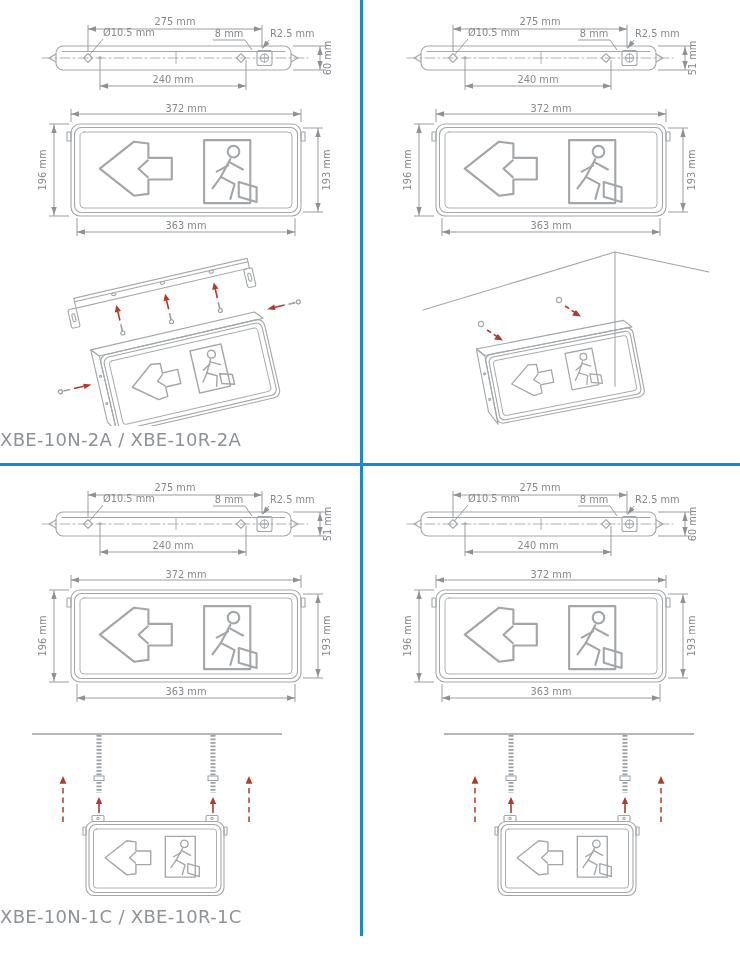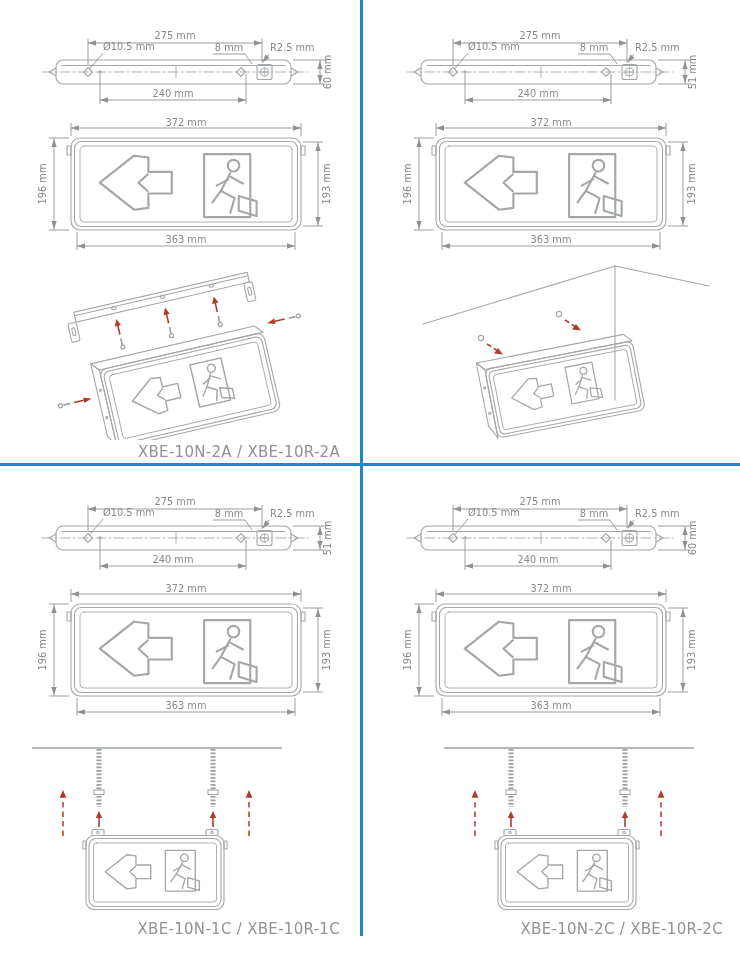--- a/index.html
+++ b/index.html
@@ -1,37 +1,37 @@
 <!DOCTYPE html>
 <html><head>
 <meta charset="utf-8">
 <style>
   html,body{margin:0;padding:0;background:#ffffff;}
   #canvas{position:relative;width:740px;height:960px;background:#ffffff;overflow:hidden;
           font-family:"DejaVu Sans",sans-serif;}
   .divider-v{position:absolute;left:360px;top:0;width:3px;height:936px;background:#1b89c9;}
   .divider-h{position:absolute;left:0;top:463px;width:740px;height:3px;background:#1b89c9;}
   .cell{position:absolute;width:358px;display:flex;flex-direction:column;
-        padding-top:20px;box-sizing:border-box;overflow:hidden;}
+        padding-top:6px;box-sizing:border-box;overflow:hidden;}
   .cell.top{height:463px;}
   .cell.bottom{height:470px;}
   #cell-0{left:0;top:0;}
   #cell-1{left:365px;top:0;}
   #cell-2{left:0;top:466px;}
   #cell-3{left:365px;top:466px;}
   svg.top-view{width:300px;height:92px;margin-left:36px;flex:none;}
   svg.front-view{width:300px;height:140px;margin-left:36px;flex:none;}
   .install-slot{flex:none;}
   .install-slot svg{width:300px;height:180px;display:block;}
   .cell.bottom .install-slot{margin-top:14px;}
   #cell-0 .install-slot svg{margin-left:28px;}
   #cell-1 .install-slot svg{margin-left:52px;}
   #cell-2 .install-slot svg{margin-left:30px;}
   #cell-3 .install-slot svg{margin-left:77px;}
-  .model-label{font-size:15px;color:#8f9397;text-align:right;letter-spacing:0.3px;}
+  .model-label{font-size:18px;color:#8f9397;text-align:left;letter-spacing:0.3px;}
   .cell.top .model-label{margin-top:3px;}
   .cell.bottom .model-label{margin-top:auto;margin-bottom:14px;}
   #cell-0 .model-label,#cell-2 .model-label{padding-right:18px;}
   #cell-1 .model-label,#cell-3 .model-label{padding-left:42px;}
   svg text{font-family:"DejaVu Sans",sans-serif;font-size:9.8px;fill:#85898d;}
   .draw{stroke:#a3a7aa;fill:none;stroke-width:1.1;stroke-linejoin:round;stroke-linecap:round;}
   .dim{stroke:#8e9296;fill:none;stroke-width:0.9;}
 </style>
 </head>
 <body>
@@ -562,16 +562,15 @@
       <rect x="59" y="98.5" width="132" height="68" rx="7"></rect>
       <rect x="63.5" y="103" width="123" height="59" rx="3" stroke-width="0.9"></rect>
       <rect x="53" y="101" width="3" height="8"></rect>
       <rect x="194" y="101" width="3" height="8"></rect>
     </g>
     <use href="#sym-exit-arrow" transform="translate(74,113) scale(0.57)"></use>
     <use href="#sym-runman" transform="translate(134,109) scale(0.68)"></use>
   </svg>
 </div>
 
-    <div class="model-label">XBE-10N-2C / XBE-10R-2C</div>
   </div>
 </div>
 </div>
 
 </body></html>

